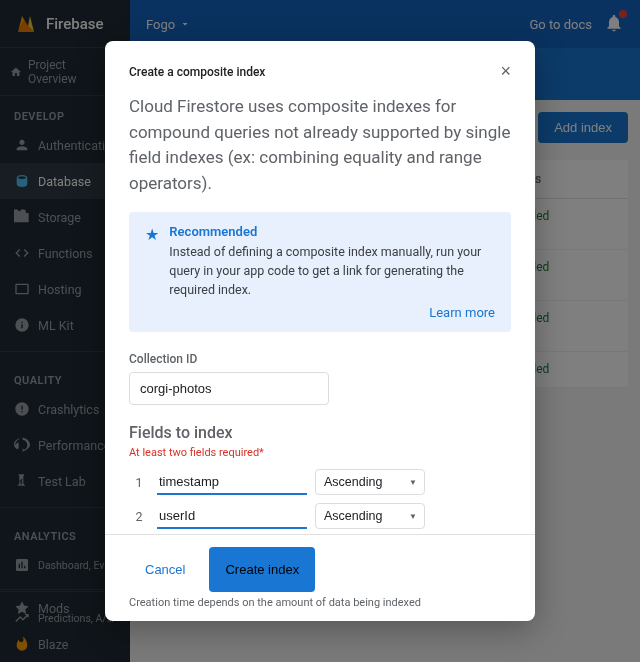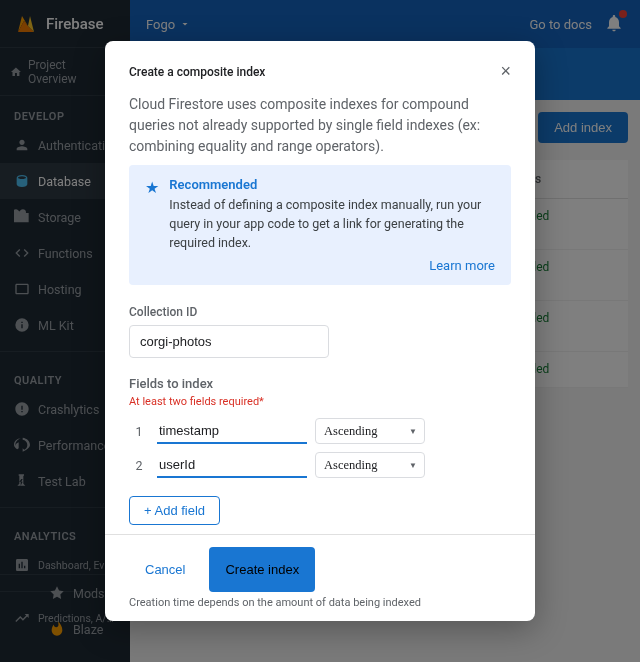--- a/index.html
+++ b/index.html
@@ -25,21 +25,21 @@
     .sidebar-section-label {
       padding: 14px 14px 4px; font-size: 11px; font-weight: 600; color: #9aa0a6; text-transform: uppercase; letter-spacing: 0.5px;
     }
     .sidebar-item {
       display: flex; align-items: center; padding: 0 14px; height: 36px;
       color: #9aa0a6; cursor: pointer; font-size: 12.5px; gap: 8px;
     }
     .sidebar-item.active { background: rgba(255,255,255,0.08); color: #fff; }
     .sidebar-item .item-icon { width: 16px; height: 16px; display: flex; align-items: center; justify-content: center; flex-shrink: 0; }
     .sidebar-divider { height: 1px; background: rgba(255,255,255,0.08); margin: 8px 0; }
-    .sidebar-bottom { position: absolute; bottom: 15px; width: 100%; border-top: 1px solid rgba(255,255,255,0.08); padding-left: 35px; }
+    .sidebar-bottom { position: absolute; bottom: 0; width: 100%; border-top: 1px solid rgba(255,255,255,0.08); }
 
     
     .topbar {
       position: absolute; left: 130px; top: 0; right: 0; height: 48px;
       background: #1565c0; display: flex; align-items: center; padding: 0 16px;
       justify-content: space-between;
     }
     .topbar-left { display: flex; align-items: center; gap: 8px; }
     .topbar-fogo { color: #fff; font-size: 13px; display: flex; align-items: center; gap: 4px; cursor: pointer; }
     .topbar-right { display: flex; align-items: center; gap: 12px; }
@@ -92,54 +92,54 @@
     }
     .modal-header {
       display: flex; align-items: center; justify-content: space-between;
       padding: 20px 24px 12px;
     }
     .modal-title { font-size: 12px; font-weight: 500; color: #202124; }
     .modal-close { cursor: pointer; color: #5f6368; font-size: 18px; border: none; background: none; }
 
     .modal-body { padding: 0 24px; overflow-y: auto; flex: 1; }
 
-    .modal-description { font-size: 14px; color: #5f6368; line-height: 1.5; margin-bottom: 8px; }
+    .modal-description { font-size: 17px; color: #5f6368; line-height: 1.5; margin-bottom: 16px; }
 
     .recommended-box {
       background: #e8f0fe; border-radius: 4px; padding: 12px 16px; margin-bottom: 20px;
       display: flex; gap: 10px; align-items: flex-start;
     }
     .recommended-star { color: #1976d2; font-size: 16px; flex-shrink: 0; margin-top: 1px; }
     .recommended-content {}
     .recommended-title { color: #1976d2; font-size: 13px; font-weight: 600; margin-bottom: 4px; }
     .recommended-text { font-size: 12.5px; color: #3c4043; line-height: 1.5; }
     .recommended-link { color: #1976d2; text-decoration: none; font-size: 13px; float: right; margin-top: 6px; }
 
     .form-label { font-size: 12px; color: #5f6368; margin-bottom: 6px; font-weight: 500; }
     .form-group { margin-bottom: 18px; }
 
     .text-input {
       border: 1px solid #dadce0; border-radius: 4px; padding: 8px 10px;
       font-size: 13px; color: #202124; width: 200px; outline: none;
     }
 
-    .fields-section-label { font-size: 13px; color: #5f6368; margin-bottom: 4px; font-weight: 500; }
+    .fields-section-label { font-size: 16px; color: #5f6368; margin-bottom: 4px; font-weight: 500; }
     .fields-required { font-size: 11px; color: #d93025; margin-bottom: 10px; }
 
     .field-row { display: flex; align-items: center; gap: 8px; margin-bottom: 8px; }
     .field-number { width: 20px; font-size: 12.5px; color: #5f6368; text-align: center; flex-shrink: 0; }
     .field-input {
       border: none; border-bottom: 2px solid #1976d2; padding: 4px 2px;
       font-size: 13px; color: #202124; width: 150px; outline: none; background: transparent;
     }
     .field-select {
       border: 1px solid #dadce0; border-radius: 4px; padding: 5px 8px;
       font-size: 12.5px; color: #202124; background: #fff; cursor: pointer;
       appearance: none; padding-right: 24px; background-image: none;
-      min-width: 110px; outline: none; font-family: Liberation Serif, serif;
+      min-width: 110px; outline: none;
     }
     .select-wrapper { position: relative; display: inline-flex; align-items: center; }
     .select-wrapper::after { content: '▼'; font-size: 8px; color: #5f6368; position: absolute; right: 8px; pointer-events: none; }
 
     .add-field-btn {
       background: transparent; border: 1px solid #1976d2; color: #1976d2;
       padding: 6px 14px; border-radius: 4px; font-size: 13px; cursor: pointer;
       margin-bottom: 16px;
     }
 

